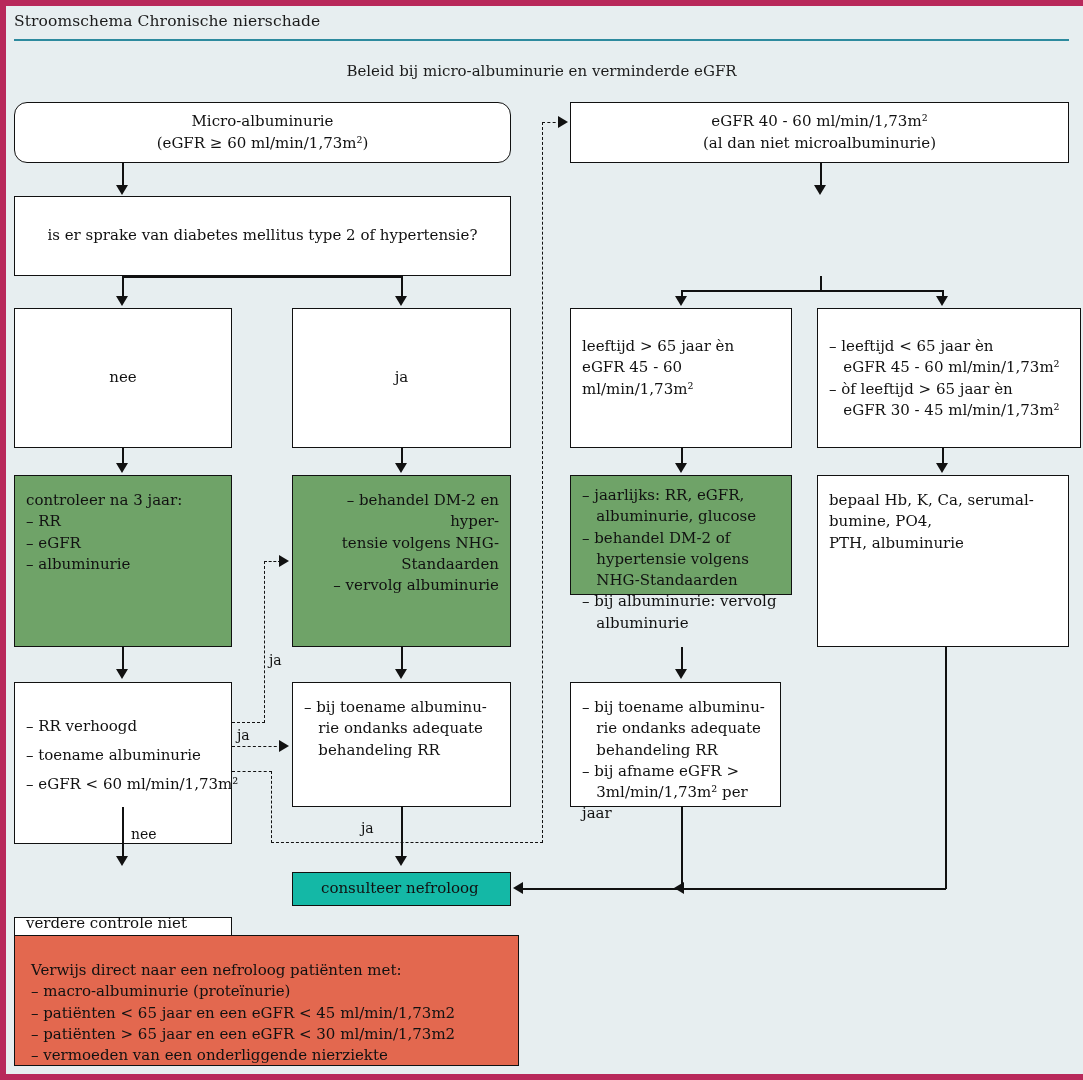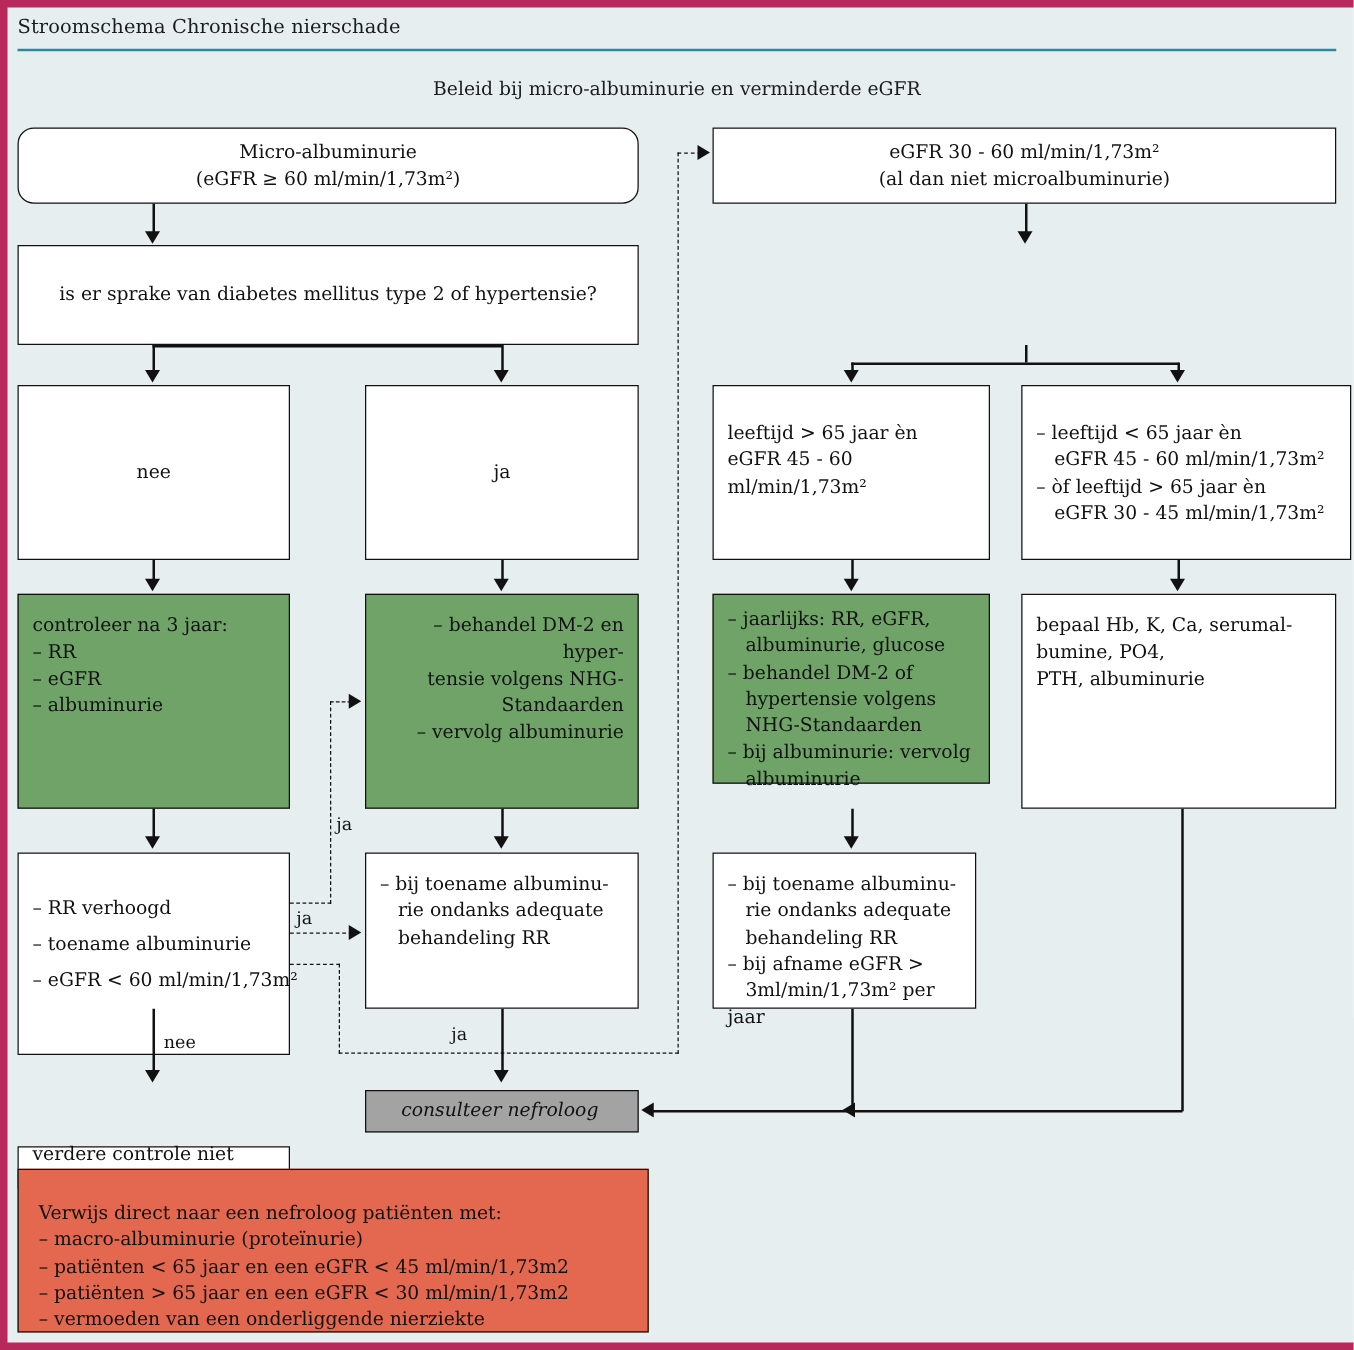--- a/index.html
+++ b/index.html
@@ -50,21 +50,21 @@
     background:#ffffff;
     font-size:15px;
     line-height:1.42;
     color:#111;
     padding:9px 11px;
     white-space:pre-wrap;
   }
   .box.center { display:flex; align-items:center; justify-content:center; text-align:center; }
   .box.midleft { display:flex; align-items:center; justify-content:flex-start; }
   .box.green  { background:#6fa368; }
-  .box.yellow { background:#a3a3a3;font-style:italic; }
+  .box.yellow { background:#14b8a6; }
   .box.red    { background:#e3684f; }
   .box.topalign { display:block; }
 
   
   .ln { position:absolute; background:#111; }
   .vl { width:1.6px; }
   .hl { height:1.6px; }
 
   .arrow-down {
     position:absolute; width:0; height:0;
@@ -103,21 +103,21 @@
   <div id="frame-top"></div>
   <div id="frame-bottom"></div>
 
   <div id="doc-title">Stroomschema Chronische nierschade</div>
   <div id="header-rule"></div>
   <div id="subtitle">Beleid bij micro-albuminurie en verminderde eGFR</div>
 
   <div class="box center" style="left:14px;  top:102px; width:497px; height:61px;border-radius:13px;">Micro-albuminurie
 (eGFR ≥ 60 ml/min/1,73m²)</div>
 
-  <div class="box center" style="left:570px; top:102px; width:499px; height:61px;">eGFR 30 - 60 ml/min/1,73m²
+  <div class="box center" style="left:570px; top:102px; width:499px; height:61px;">eGFR 40 - 60 ml/min/1,73m²
 (al dan niet microalbuminurie)</div>
 
   <div class="box center" style="left:14px;  top:196px; width:497px; height:80px;">is er sprake van diabetes mellitus type 2 of hypertensie?</div>
 
 
   <div class="box center" style="left:14px;  top:308px; width:218px; height:140px;">nee</div>
 
   <div class="box center" style="left:292px; top:308px; width:219px; height:140px;">ja</div>
 
   <div class="box topalign" style="left:570px; top:308px; width:222px; height:140px; padding-top:27px;">leeftijd &gt; 65 jaar èn
@@ -131,21 +131,21 @@
   <div class="box green topalign" style="left:14px;  top:475px; width:218px; height:172px; padding-top:14px;">controleer na 3 jaar:
 – RR
 – eGFR
 – albuminurie</div>
 
   <div class="box green topalign" style="left:292px; top:475px; width:219px; height:172px; padding-top:14px;text-align:right;">– behandel DM-2 en hyper-
    tensie volgens NHG-
    Standaarden
 – vervolg albuminurie</div>
 
-  <div class="box green topalign" style="left:570px; top:475px; width:222px; height:152px; ">– jaarlijks: RR, eGFR,
+  <div class="box green topalign" style="left:570px; top:475px; width:222px; height:120px; ">– jaarlijks: RR, eGFR,
    albuminurie, glucose
 – behandel DM-2 of
    hypertensie volgens
    NHG-Standaarden
 – bij albuminurie: vervolg
    albuminurie</div>
 
   <div class="box topalign" style="left:817px; top:475px; width:252px; height:172px; padding-top:14px;">bepaal Hb, K, Ca, serumal-
 bumine, PO4,
 PTH, albuminurie</div>

